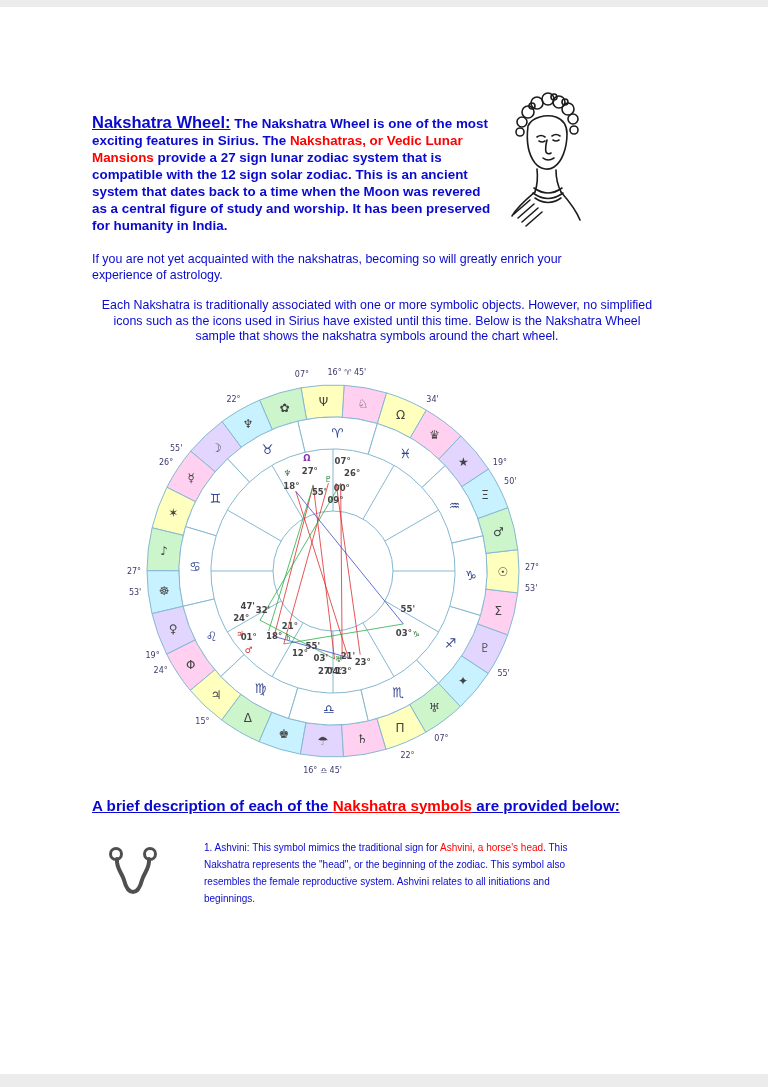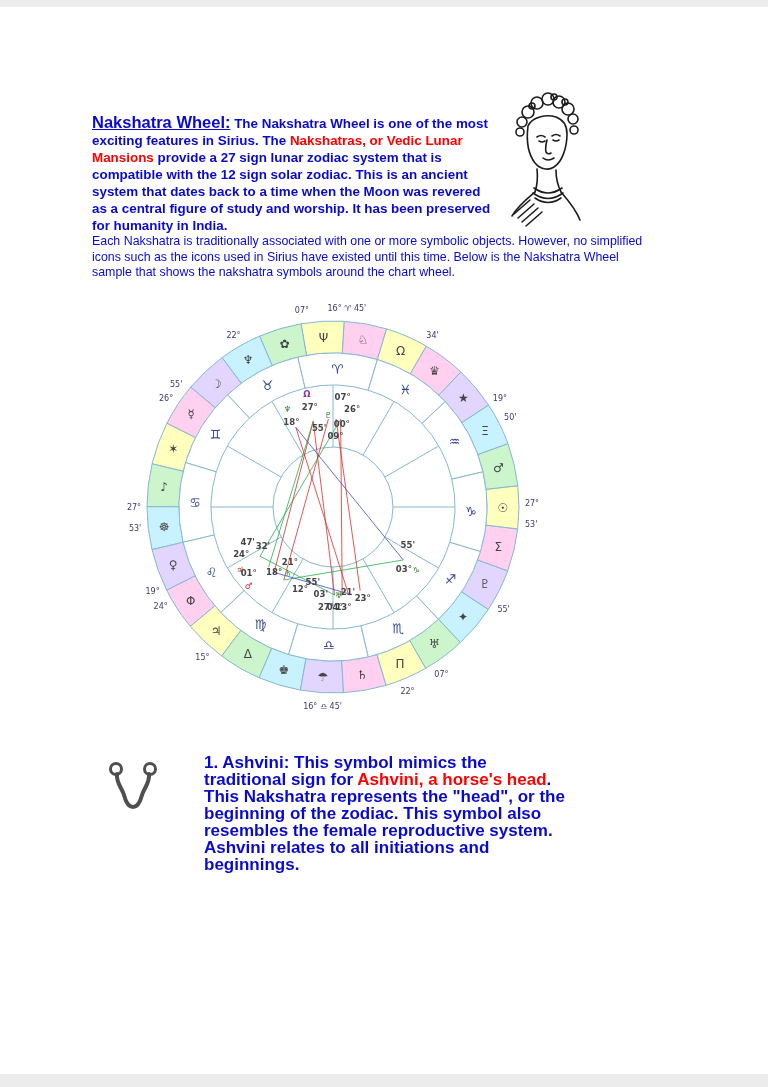--- a/index.html
+++ b/index.html
@@ -20,34 +20,34 @@
   .intro-text {
     width:402px; color:#0a0ace; font-weight:bold;
     font-size:13.4px; line-height:17px;
   }
   .intro-title { font-size:16.5px; text-decoration:underline; }
   .red { color:#ff0000; }
   .portrait-box { margin-left:10px; margin-top:2px; }
 
   .para { color:#0a0ace; font-size:12.4px; line-height:15.5px; font-weight:normal; }
   .p2 { margin-top:18px; width:486px; }
-  .p3 { width:570px; }
+  .p3 { margin-top:15px; width:570px;text-align:center; }
 
   .wheel-wrap { margin-top:4px; margin-left:6px; width:470px; }
   .wheel-wrap svg { display:block; }
 
   .heading { margin-top:2px; width:556px; font-weight:bold; font-size:15.2px; line-height:19.5px; }
   .heading span { text-decoration:underline; }
   .heading .blue { color:#0a0ace; }
 
   .ashvini-row { display:flex; margin-top:24px; }
   .ashvini-icon-box { width:112px; padding-left:12px; padding-top:4px; flex:none; }
   .ashvini-text {
-    width:368px; color:#0a0ace; font-weight:bold;
-    font-size:17px; line-height:17px;
+    width:368px; color:#0a0ace; font-weight:normal;
+    font-size:10px; line-height:17px;
   }
 </style>
 </head>
 <body>
 
 <div class="edge-strip top"></div>
 <div class="edge-strip bottom"></div>
 
 <div class="content">
 
@@ -86,20 +86,21 @@
             <path d="M57,102 C64,110 72,120 76,130"></path>
           <path d="M10,124 L26,110"></path>
             <path d="M14,128 L30,114"></path>
             <path d="M18,132 L34,118"></path>
             <path d="M22,136 L38,122"></path>
         </g>
       </svg>
     </div>
   </div>
 
+  <div class="para p2">If you are not yet acquainted with the nakshatras, becoming so will greatly enrich your experience of astrology.</div>
 
   <div class="para p3">Each Nakshatra is traditionally associated with one or more symbolic objects. However, no simplified icons such as the icons used in Sirius have existed until this time. Below is the Nakshatra Wheel sample that shows the nakshatra symbols around the chart wheel.</div>
 
   <div class="wheel-wrap">
     <svg width="470" height="445" viewBox="0 0 470 445">
         <g>
           <path d="M246.1,36.3 A186 186 0 0 1 288.6,43.9 L279.4,74.5 A154 154 0 0 0 244.2,68.3 Z" fill="#ffd0f0" stroke="#86b8d2" stroke-width="1"></path>
           <text x="264.8" y="54.6" text-anchor="middle" dy="0.36em" font-size="12" fill="#444444" font-family="&quot;DejaVu Sans&quot;, sans-serif">♘</text>
           <path d="M203.0,38.8 A186 186 0 0 1 246.1,36.3 L244.2,68.3 A154 154 0 0 0 208.5,70.3 Z" fill="#ffffbe" stroke="#86b8d2" stroke-width="1"></path>
           <text x="225.4" y="52.3" text-anchor="middle" dy="0.36em" font-size="12" fill="#444444" font-family="&quot;DejaVu Sans&quot;, sans-serif">Ψ</text>
@@ -259,20 +260,23 @@
           <text x="54.6" y="306.1" text-anchor="middle" dy="0.36em" font-size="8" fill="#3a3a6a" font-family="&quot;DejaVu Sans&quot;, sans-serif">19°</text>
           <text x="37.1" y="242.8" text-anchor="middle" dy="0.36em" font-size="8" fill="#3a3a6a" font-family="&quot;DejaVu Sans&quot;, sans-serif">53'</text>
           <text x="36.0" y="222.0" text-anchor="middle" dy="0.36em" font-size="8" fill="#3a3a6a" font-family="&quot;DejaVu Sans&quot;, sans-serif">27°</text>
           <text x="68.1" y="113.6" text-anchor="middle" dy="0.36em" font-size="8" fill="#3a3a6a" font-family="&quot;DejaVu Sans&quot;, sans-serif">26°</text>
           <text x="78.2" y="99.5" text-anchor="middle" dy="0.36em" font-size="8" fill="#3a3a6a" font-family="&quot;DejaVu Sans&quot;, sans-serif">55'</text>
           <text x="135.5" y="49.7" text-anchor="middle" dy="0.36em" font-size="8" fill="#3a3a6a" font-family="&quot;DejaVu Sans&quot;, sans-serif">22°</text>
         </g>
       </svg>
   </div>
 
+  <div class="heading">
+    <span class="blue">A brief description of each of the </span><span class="red">Nakshatra symbols</span><span class="blue"> are provided below:</span>
+  </div>
 
   <div class="ashvini-row">
     <div class="ashvini-icon-box">
       <svg width="58" height="54" viewBox="0 0 58 54">
         <g stroke="#4f4f4f" fill="none" stroke-linecap="round">
           <circle cx="12" cy="11" r="5.5" stroke-width="3"></circle>
           <circle cx="46" cy="11" r="5.5" stroke-width="3"></circle>
           <path d="M13,16 C12,25 18,30 20,37 C22,45 25,49 29,49 C33,49 36,45 38,37 C40,30 46,25 45,16" stroke-width="4"></path>
         </g>
       </svg>

